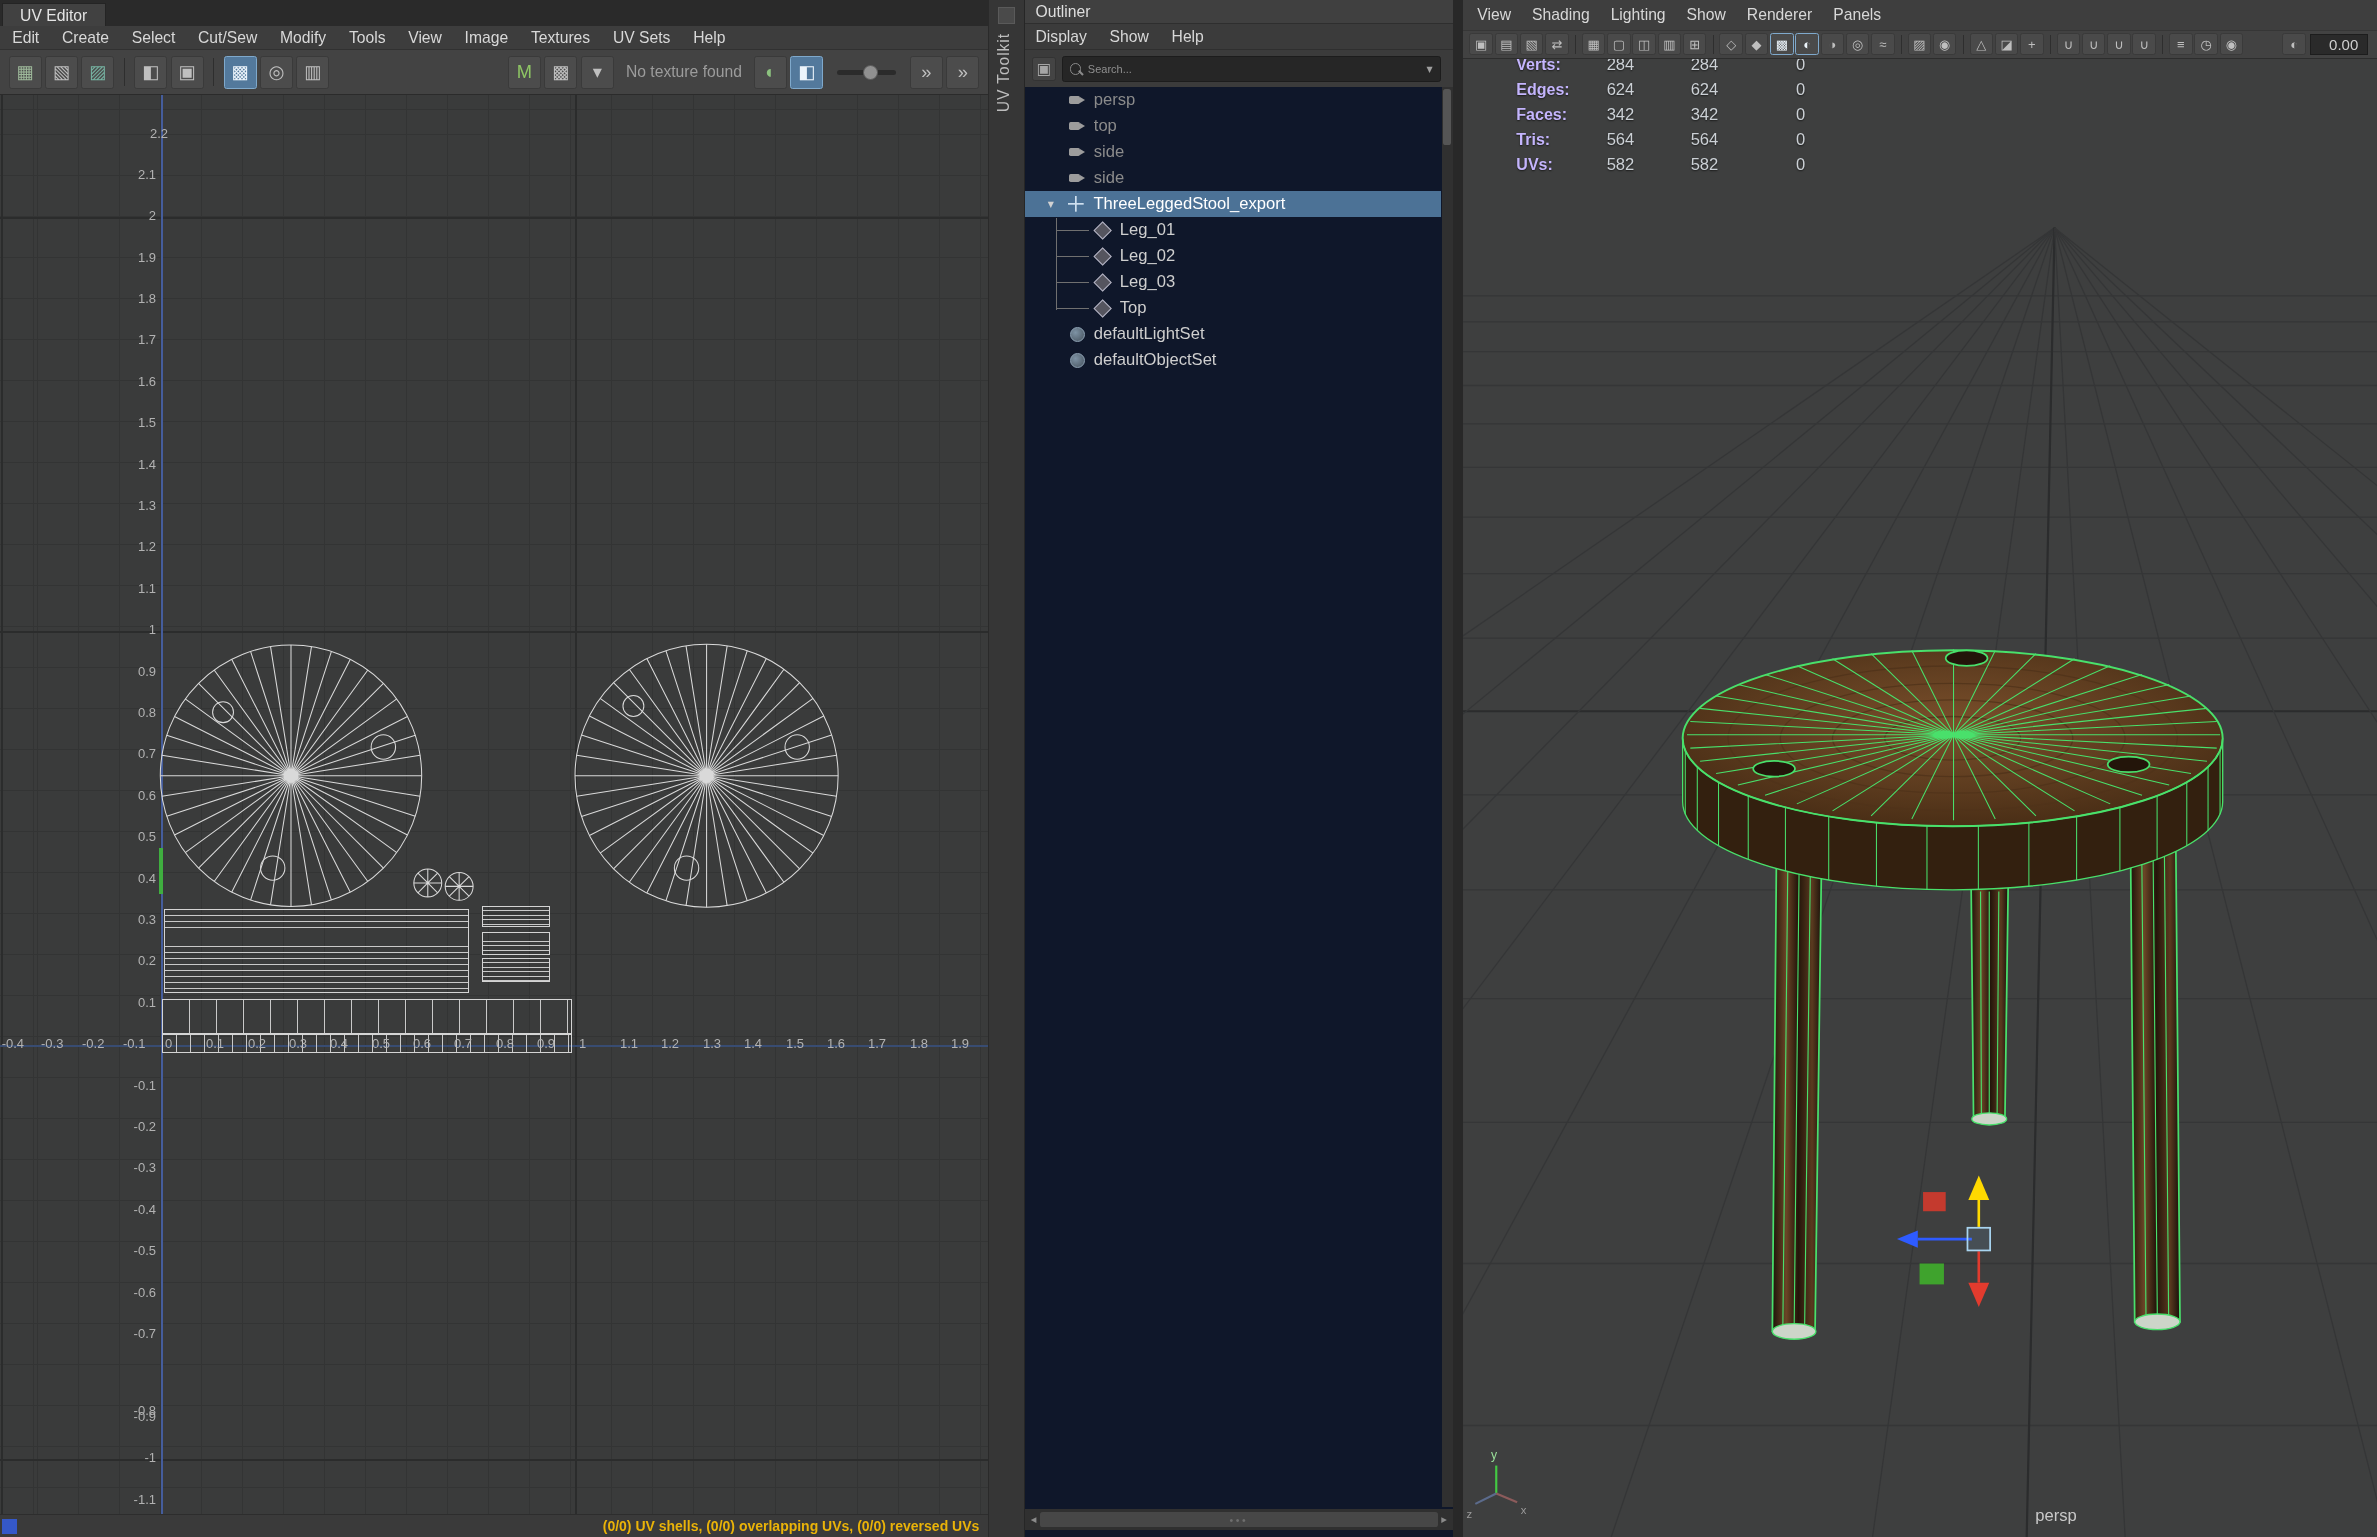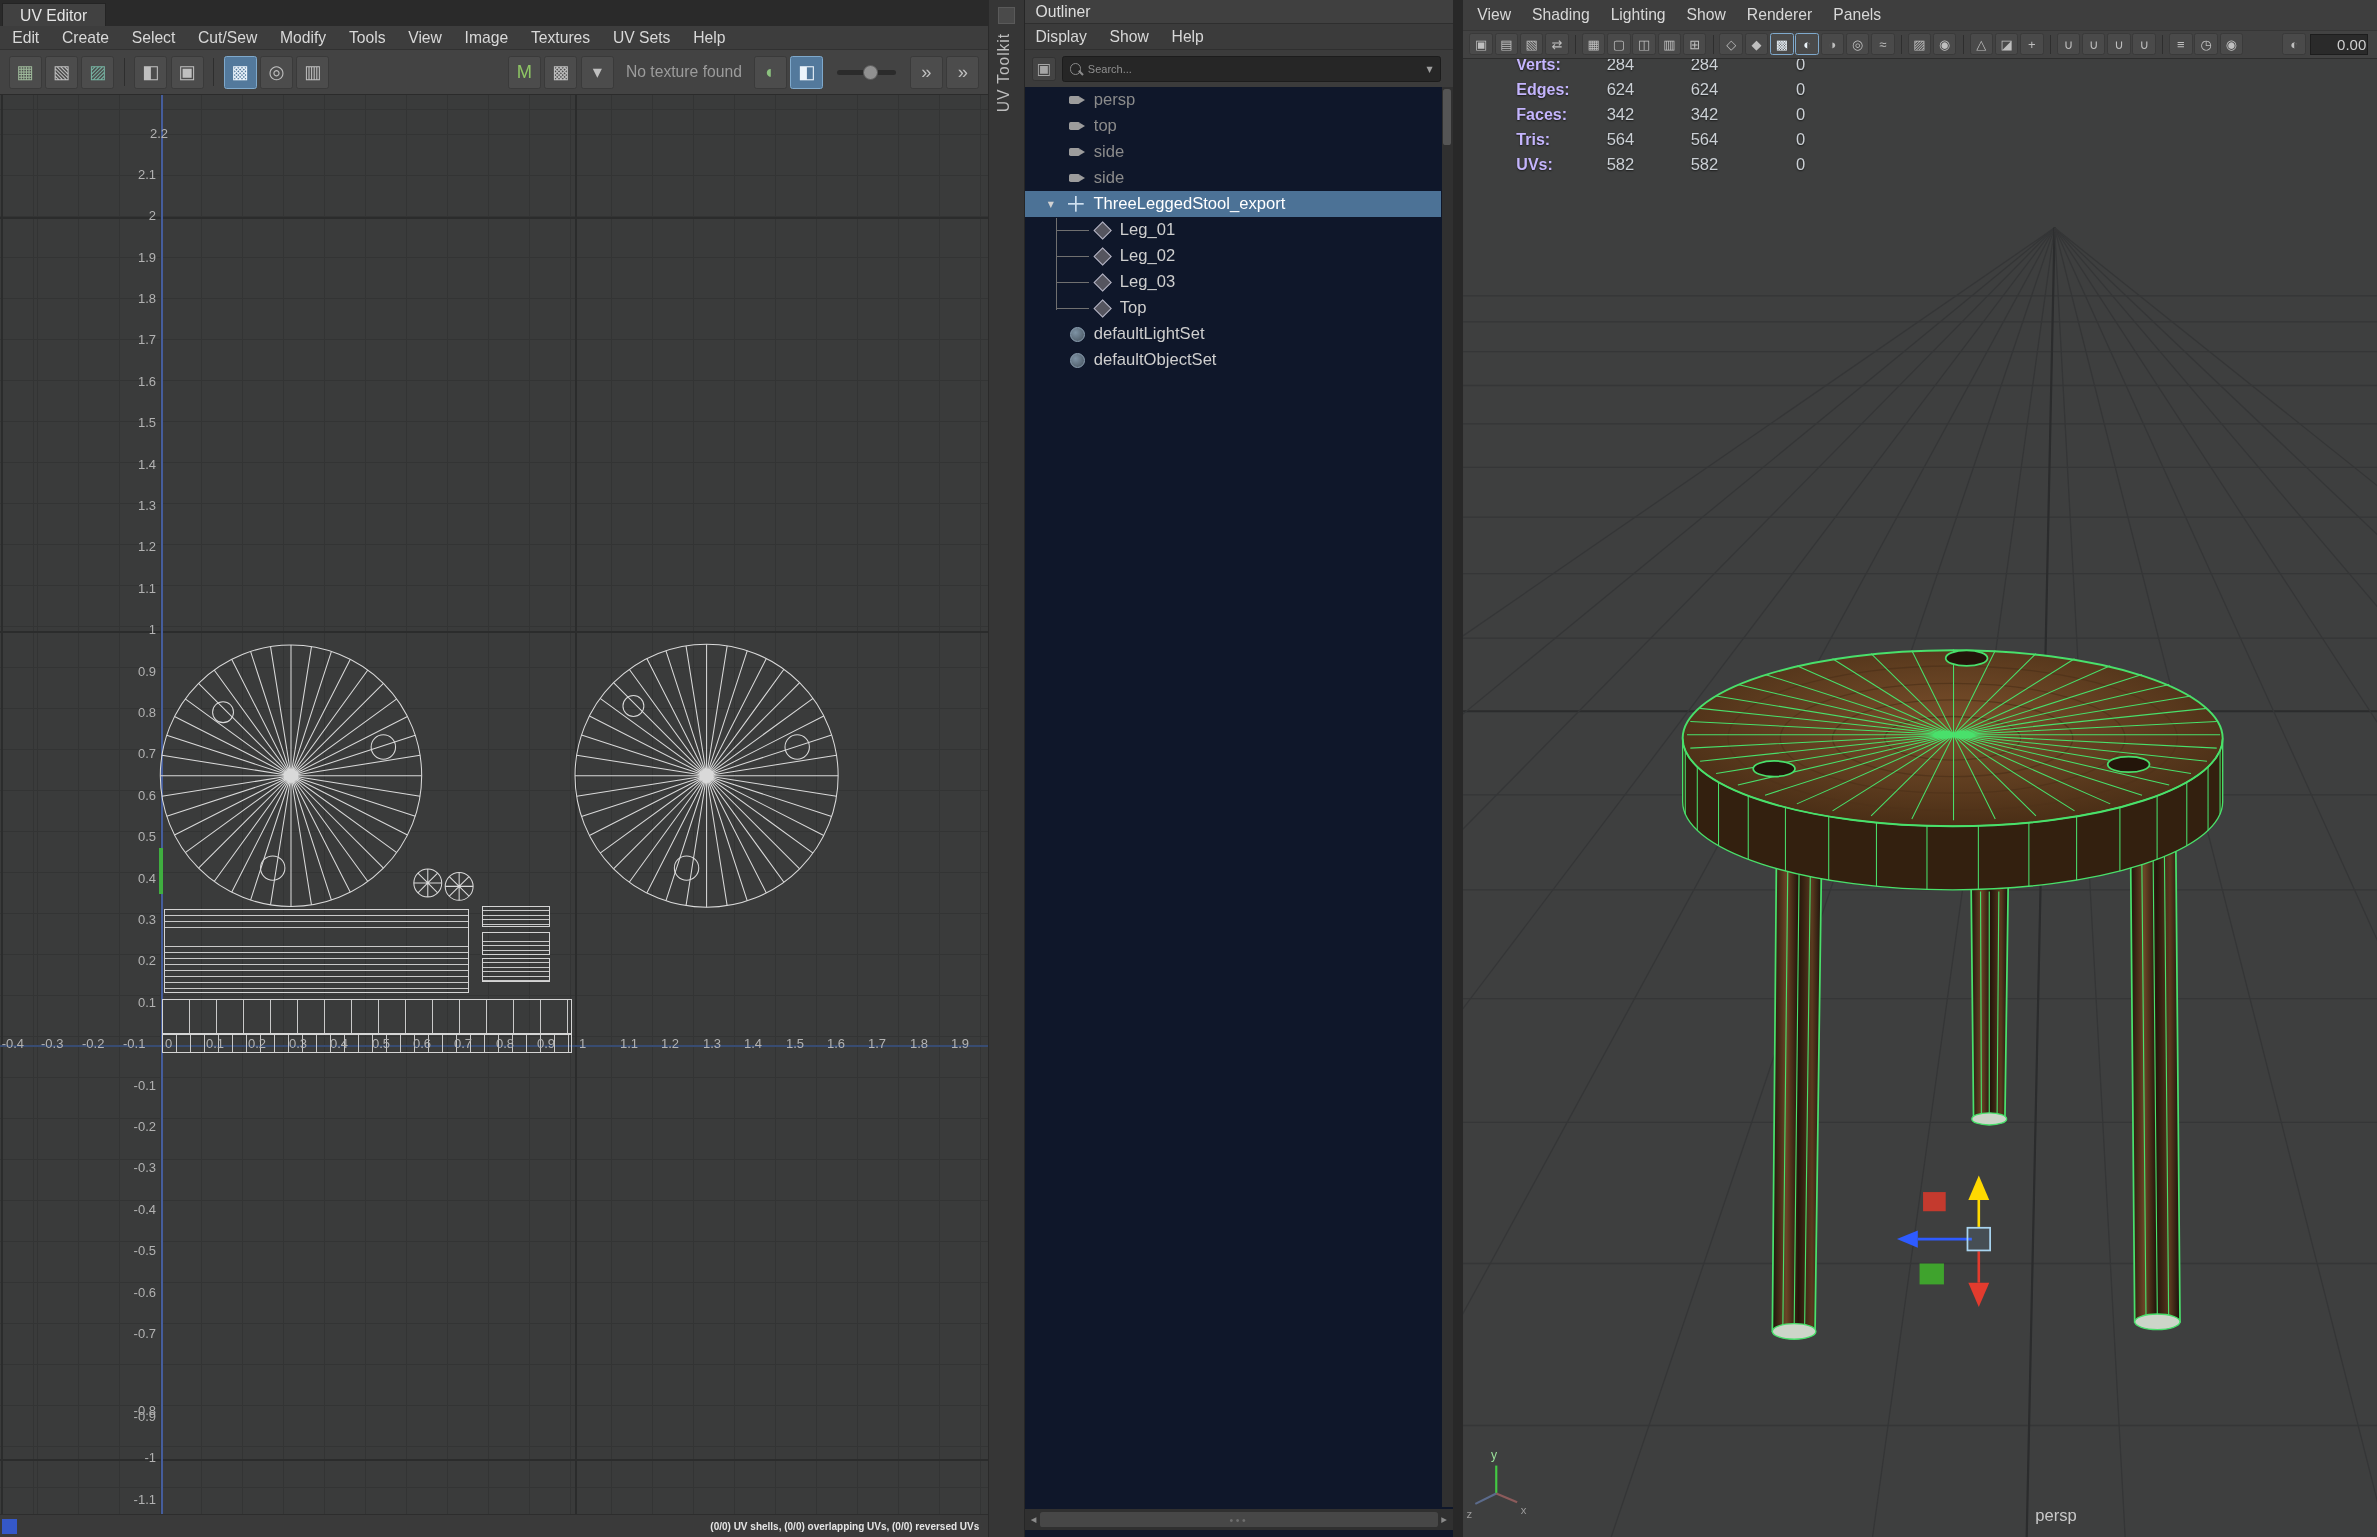--- a/index.html
+++ b/index.html
@@ -43,21 +43,21 @@
   .uv-axis-green { position:absolute; left:159px; top:753px; width:4.4px; height:46px; background:var(--axis-green,#3fae3f); }
   .uv-svg { position:absolute; left:0; top:0; width:988px; height:1419px; }
   .uvline { stroke:var(--uv-line,#d9d9d9); stroke-width:1.2; fill:none; }
   .uv-block { position:absolute; border:0.9px solid #d4d4d4; }
   .lab { position:absolute; font-size:13px; color:#b2b2b2; pointer-events:none; white-space:nowrap; }
   .ylab { width:44px; text-align:right; }
   .labels-host { position:absolute; inset:0; pointer-events:none; }
 
   .uv-status { height:22.7px; background:#3a3a3a; border-top:0.9px solid #2d2d2d; position:relative;
                display:flex; align-items:center; justify-content:flex-end; padding-right:8.7px; flex:0 0 auto; }
-  .uv-status span { font-size:10px; font-weight:bold; color:#e5e5e5;margin-left:36px; }
+  .uv-status span { font-size:14px; font-weight:bold; color:#eab308;margin-left:36px; }
   .status-swatch { position:absolute; left:1.7px; bottom:2.6px; width:15px; height:15px; background:#3558c8; }
 
   
   .toolkit-strip { width:37px; background:#363636; border-left:0.9px solid #2a2a2a; border-right:0.9px solid #262626; position:relative; }
   .toolkit-icon { position:absolute; left:8.7px; top:7px; width:17.4px; height:17.4px; background:#4a4a4a; border:0.9px solid #5a5a5a; }
   .toolkit-label { position:absolute; left:6.1px; top:33px; writing-mode:vertical-rl; transform:rotate(180deg);
                    color:#bdbdbd; font-size:15.7px; letter-spacing:0.9px; }
 
   
   .outliner { width:428px; background:#0f172a; position:relative; }
@@ -116,21 +116,21 @@
   .viewport { width:914px; position:relative; background:#3e3f3f; overflow:hidden; }
   .vp-menubar { position:absolute; top:0; left:0; right:0; height:30.5px; background:#3e3e3e;
                 display:flex; align-items:center; padding-left:14px; z-index:5; border-bottom:0.9px solid #363636; }
   .vp-menubar .menu-item { margin-right:21px; }
   .vp-toolbar { position:absolute; top:30.5px; left:0; right:0; height:28px; background:#424242;
                 border-bottom:0.9px solid #2d2d2d; display:flex; align-items:center; padding:0 5.2px; z-index:5; }
   .vp-toolbar .tbicon { width:23.5px; height:22.7px; font-size:13px; margin:0 0.9px; background:#4a4a4a; }
   .vp-toolbar .tbsep { height:19px; margin:0 5.2px; }
   .exposure-field { width:58px; height:21px; background:#2a2a2a; border:0.9px solid #1d1d1d; color:#cfcfcf;
                     font-size:15px; display:flex; align-items:center; justify-content:flex-end;
-                    padding:0 1px; margin:0 3.5px; }
+                    padding:0 9px; margin:0 3.5px; }
   .scene-svg { position:absolute; left:0; top:58px; width:914px; height:1479px; z-index:1; }
   .grid-line { stroke:#353637; stroke-width:1.5; }
   .grid-major { stroke:#2b2c2d; stroke-width:2.5; }
   .gstroke { stroke:var(--wireframe-green,#49e06b); }
   .nofill { fill:none; }
   .hud { position:absolute; left:21px; top:52px; z-index:4; text-shadow:0 0.9px 1.7px rgba(0,0,0,.6); }
   .hud-row { display:grid; grid-template-columns:84px 66px 84px 87px; height:25px; align-items:center; }
   .hud-label { font-size:16px; color:#c4b5fd; font-weight:bold; text-align:left;margin-left:32px; }
   .hud-num { font-size:16.6px; color:#ccd1d6; text-align:right; }
   .persp-label { position:absolute; left:572px; top:1506px; font-size:16.6px; color:#c9c9c9; z-index:4; }

